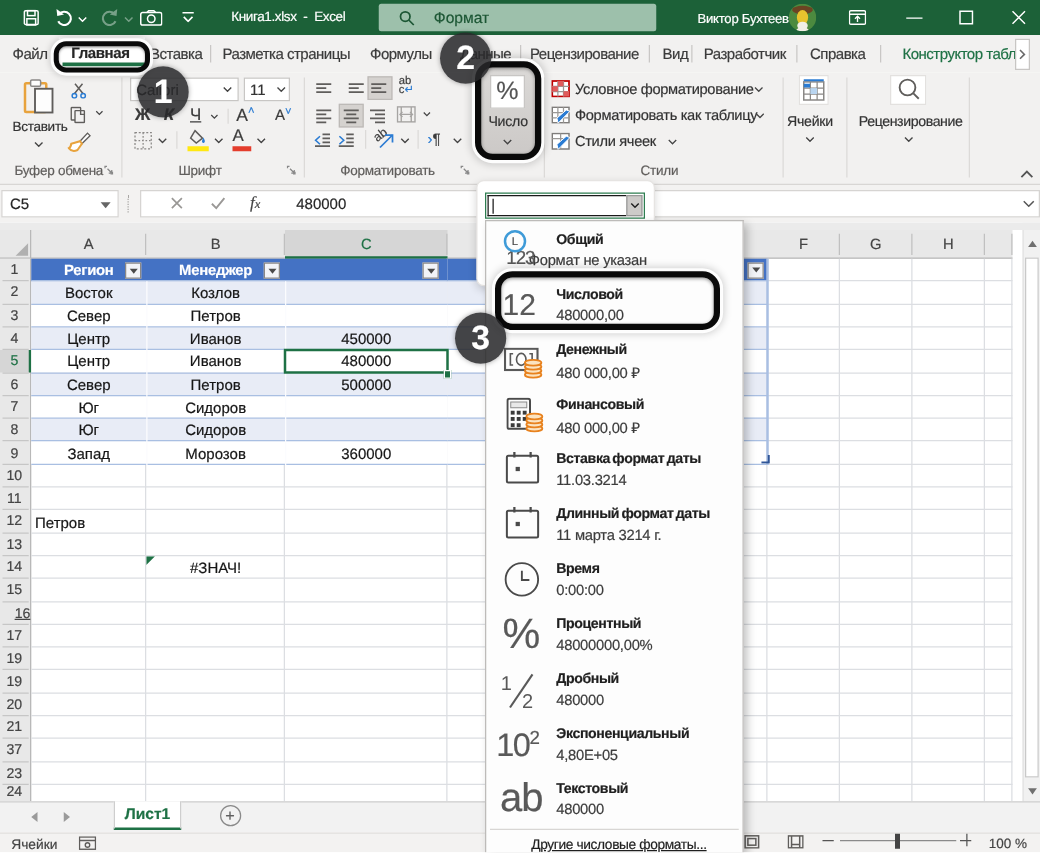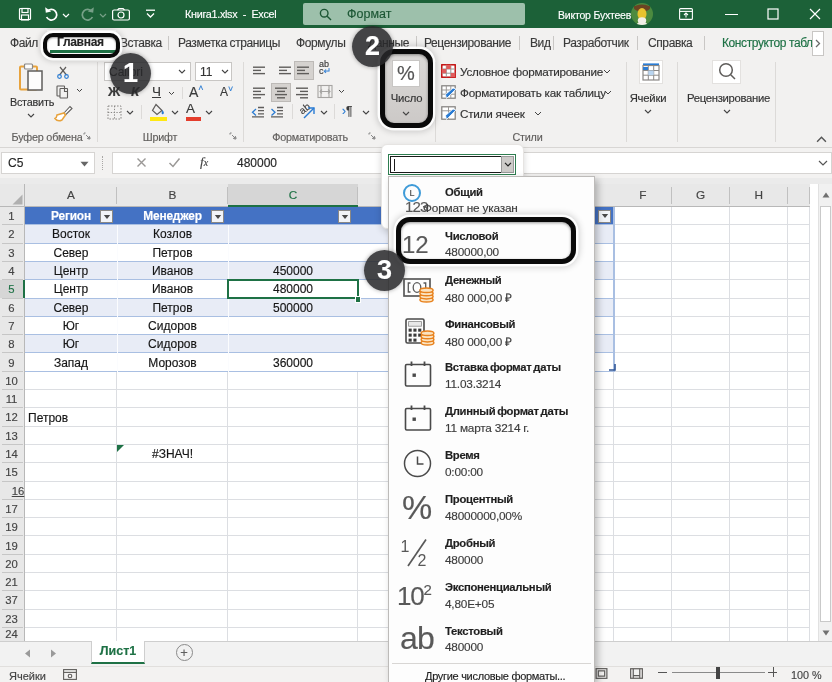--- a/index.html
+++ b/index.html
@@ -671,19 +671,19 @@
     </svg>
 <div class="ab" style="left:402px;top:488.1px;font-size:34px;color:#595959;">%</div>
 <svg class="ab" style="left:400px;top:537.0px" width="30" height="30" viewBox="0 0 30 30">
  <text x="0.5" y="15" font-family="Liberation Sans" font-size="16" fill="#595959">1</text>
  <path d="M8 29 L26 2.5" stroke="#595959" stroke-width="1.7" fill="none"></path>
  <text x="17.5" y="29" font-family="Liberation Sans" font-size="16" fill="#595959">2</text>
     </svg>
 <div class="ab" style="left:397px;top:580.9px;font-size:26px;color:#595959;letter-spacing:-1.2px;">10<span style="font-size:15px;vertical-align:10px;letter-spacing:0;">2</span></div>
 <div class="ab" style="left:400px;top:619.8px;font-size:32px;color:#595959;letter-spacing:-0.8px;">ab</div>
 <div class="ab" style="left:392px;top:662.5px;width:199px;height:1px;background:#d8d6d4;"></div>
-<div class="ab" style="left:425px;top:670px;font-size:11px;letter-spacing:-0.3px;color:#1f1f1f;white-space:nowrap;">Другие числовые форматы...</div>
+<div class="ab" style="left:425px;top:670px;font-size:11px;letter-spacing:-0.3px;color:#1f1f1f;white-space:nowrap;text-decoration:underline;">Другие числовые форматы...</div>
 <div class="ab" style="left:43px;top:32.5px;width:77px;height:25px;border:4px solid #0a0a0a;border-radius:10px;box-shadow:0 0 0 2.5px rgba(255,255,255,0.95), 0 0 6px 3px rgba(0,0,0,0.18), inset 0 1px 2px rgba(0,0,0,0.4);"></div>
 <div class="ab" style="left:380px;top:49px;width:53px;height:79px;border:5px solid #0a0a0a;border-radius:14px;box-shadow:0 0 0 2.5px rgba(255,255,255,0.95), 0 0 7px 3px rgba(0,0,0,0.2), inset 0 1px 3px rgba(0,0,0,0.4);"></div>
 <div class="ab" style="left:396px;top:217px;width:180px;height:47px;border:5px solid #0a0a0a;border-radius:14px;box-shadow:0 0 0 2.5px rgba(255,255,255,0.95), 0 0 7px 3px rgba(0,0,0,0.2), inset 0 1px 3px rgba(0,0,0,0.4);"></div>
 <div class="ab ctr" style="left:110px;top:53px;width:41px;height:41px;border-radius:50%;background:rgba(40,40,42,0.86);color:#fff;font-size:27px;font-weight:700;box-shadow:0 0 4px rgba(0,0,0,0.35);">1</div>
 <div class="ab ctr" style="left:352px;top:26px;width:41px;height:41px;border-radius:50%;background:rgba(40,40,42,0.86);color:#fff;font-size:27px;font-weight:700;box-shadow:0 0 4px rgba(0,0,0,0.35);">2</div>
 <div class="ab ctr" style="left:364px;top:250px;width:41px;height:41px;border-radius:50%;background:rgba(40,40,42,0.86);color:#fff;font-size:27px;font-weight:700;box-shadow:0 0 4px rgba(0,0,0,0.35);">3</div>
 </div>
 </body></html>

